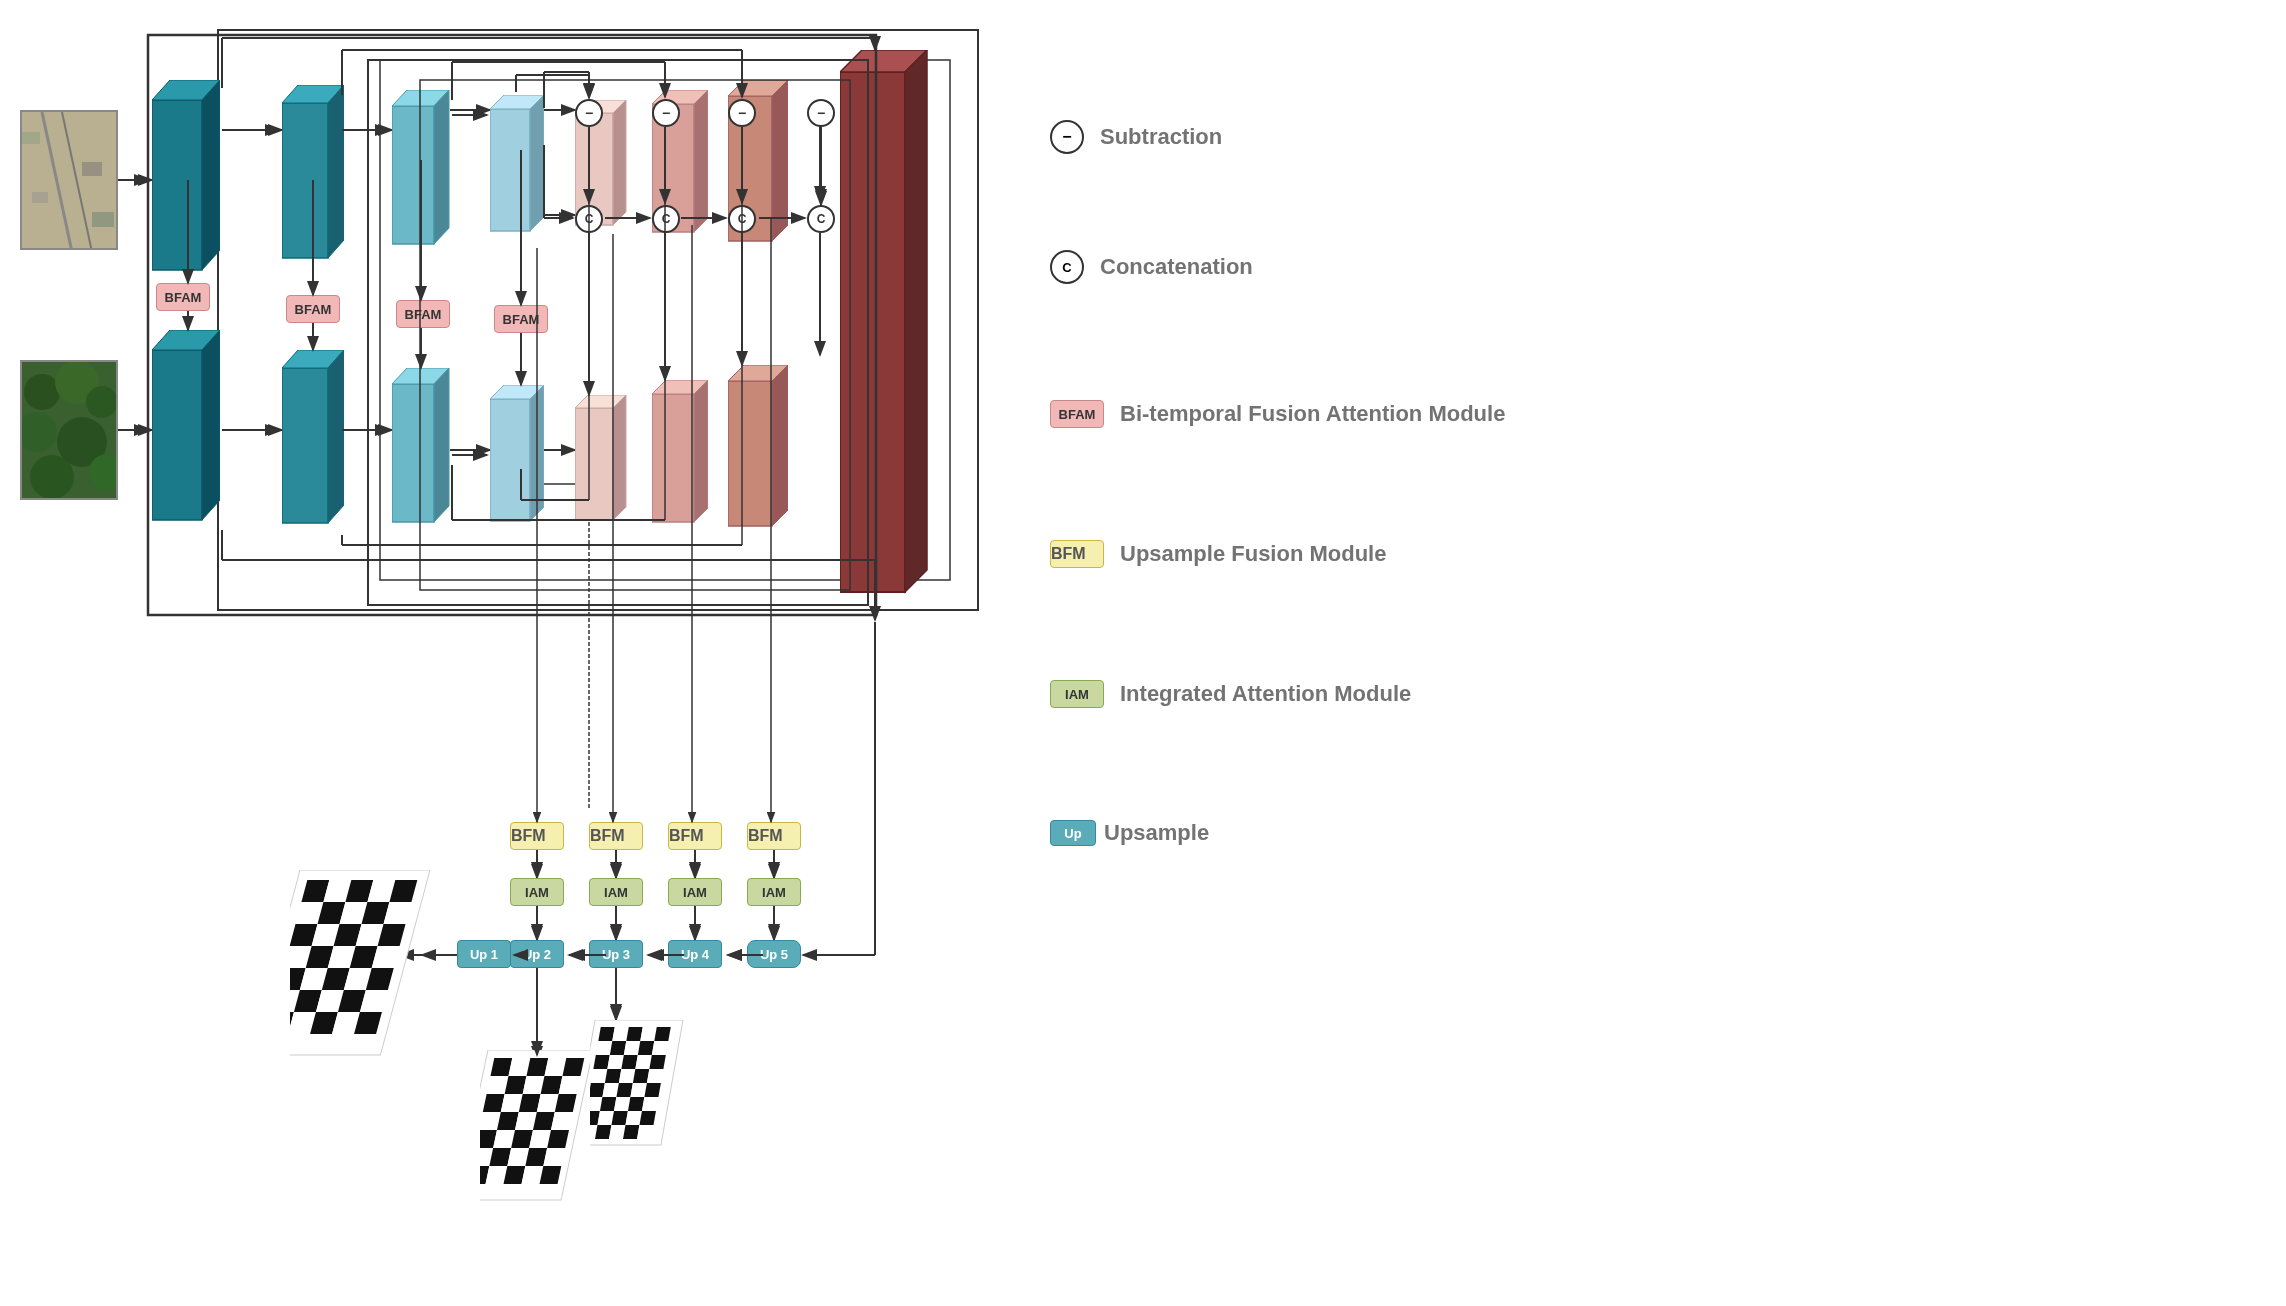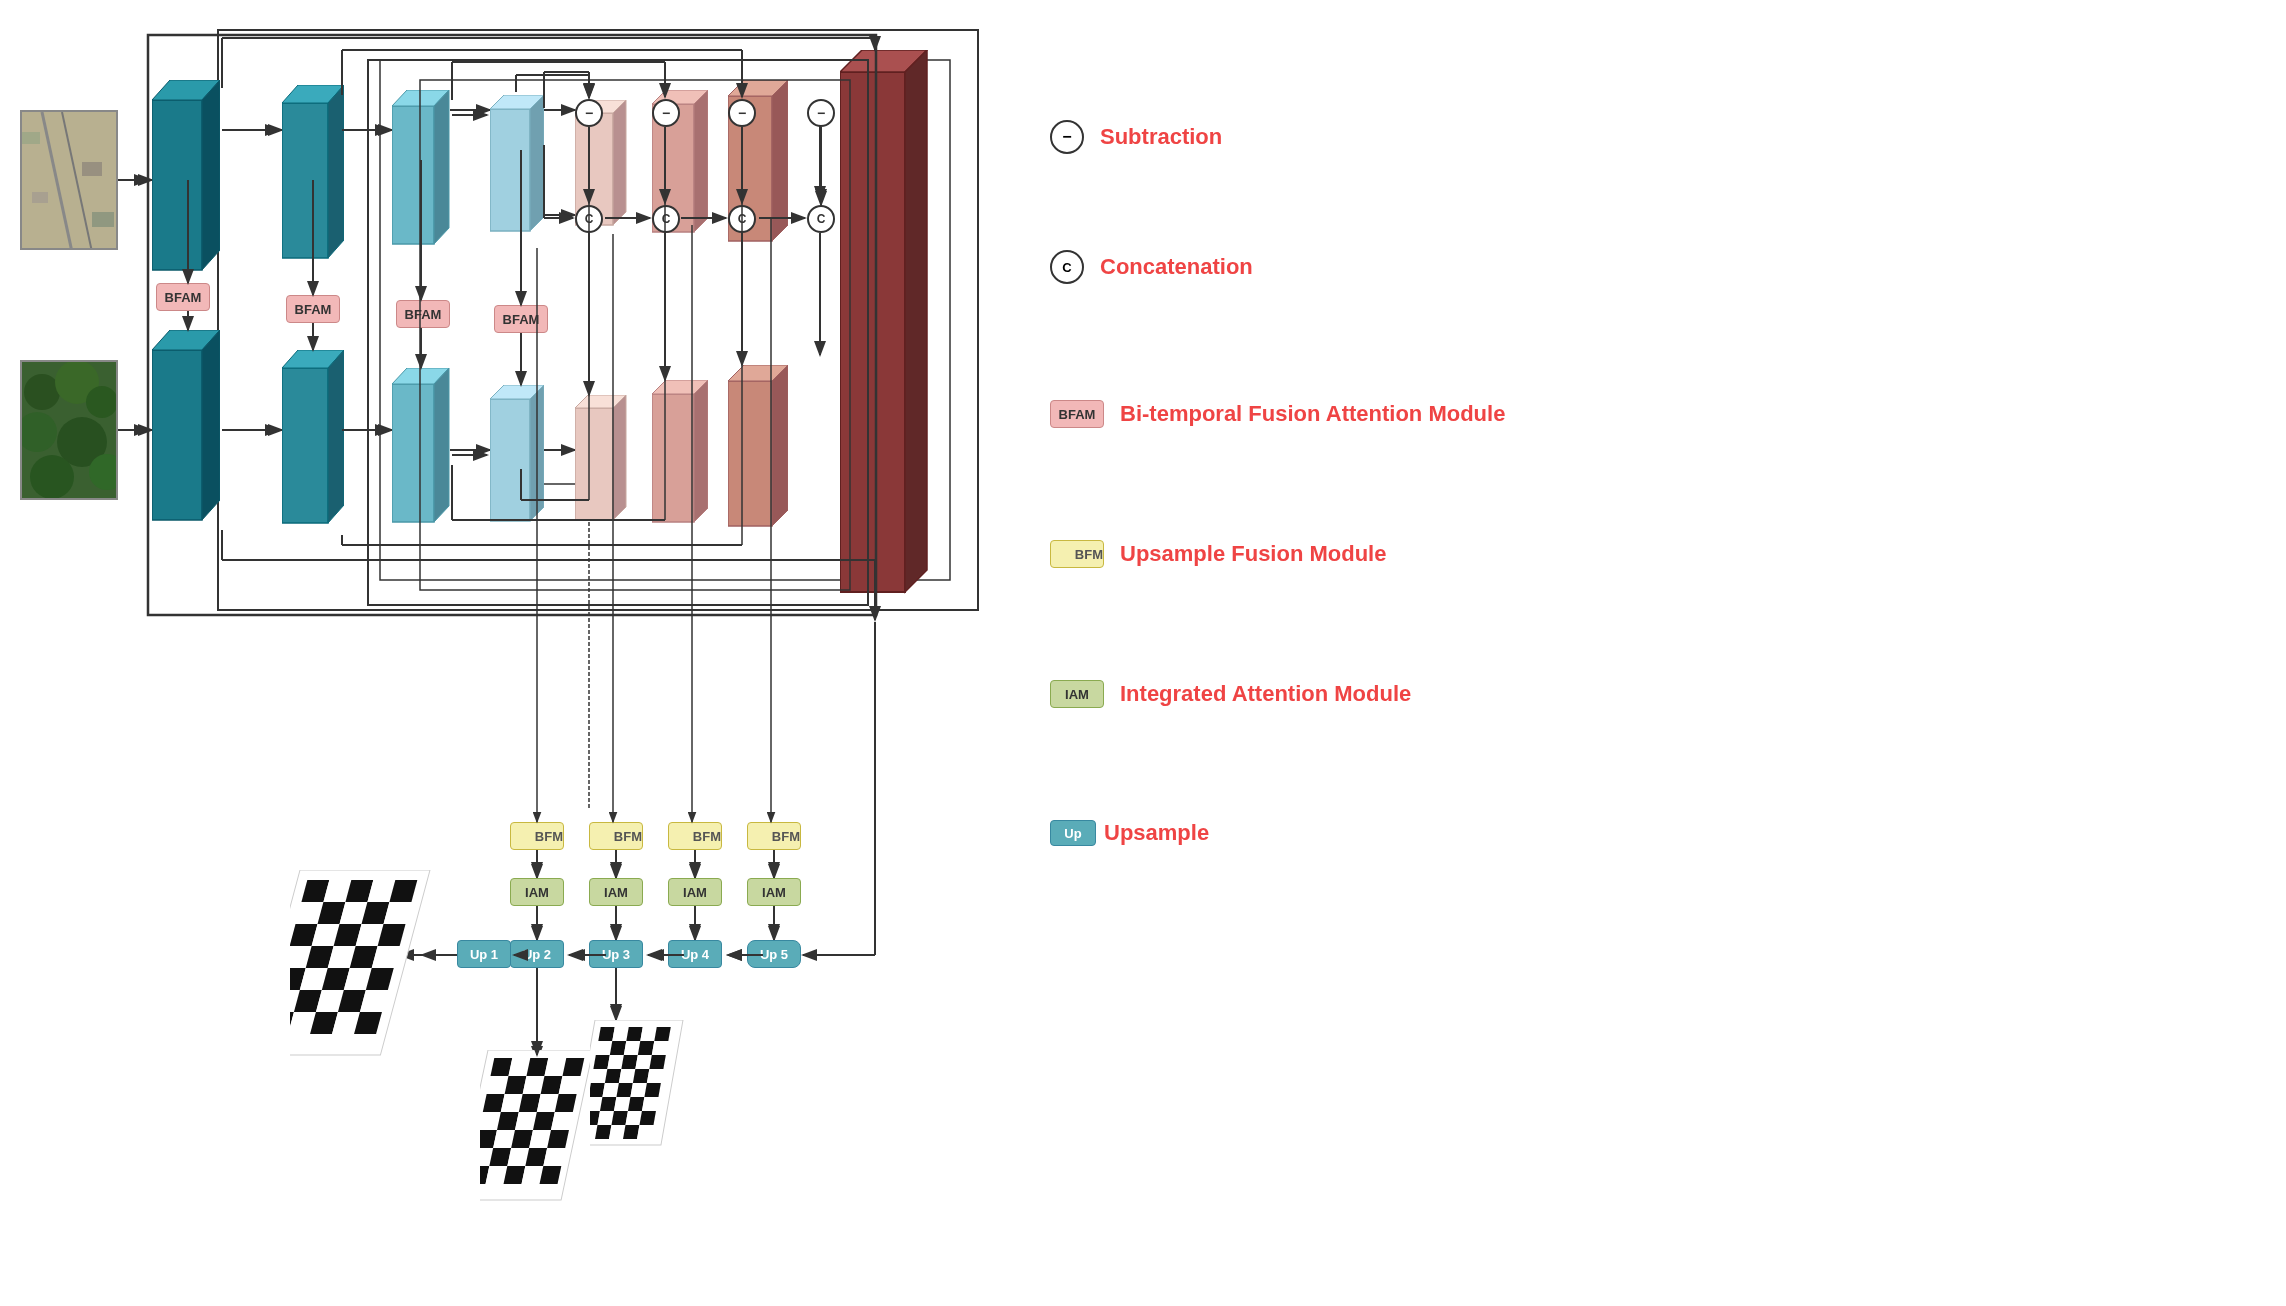--- a/index.html
+++ b/index.html
@@ -32,22 +32,22 @@
       width: 54px;
       height: 28px;
     }
     .bfm-box {
       position: absolute;
       background: #f5f0b0;
       border: 1.5px solid #c8b840;
       border-radius: 4px;
       display: flex;
       align-items: center;
-      justify-content: flex-end;
-      font-size: 13px;
+      justify-content: flex-start;
+      font-size: 16px;
       font-weight: bold;
       color: #555;
       width: 54px;
       height: 28px;
     }
     .iam-box {
       position: absolute;
       background: #c8d8a0;
       border: 1.5px solid #8aaa50;
       border-radius: 4px;
@@ -100,21 +100,21 @@
     
     .legend-item {
       position: absolute;
       display: flex;
       align-items: center;
       gap: 16px;
     }
     .legend-label {
       font-size: 22px;
       font-weight: bold;
-      color: #ef4444;
+      color: #737373;
     }
     .legend-circle {
       width: 34px;
       height: 34px;
       border-radius: 50%;
       border: 2.5px solid #333;
       background: #fff;
       display: flex;
       align-items: center;
       justify-content: center;

